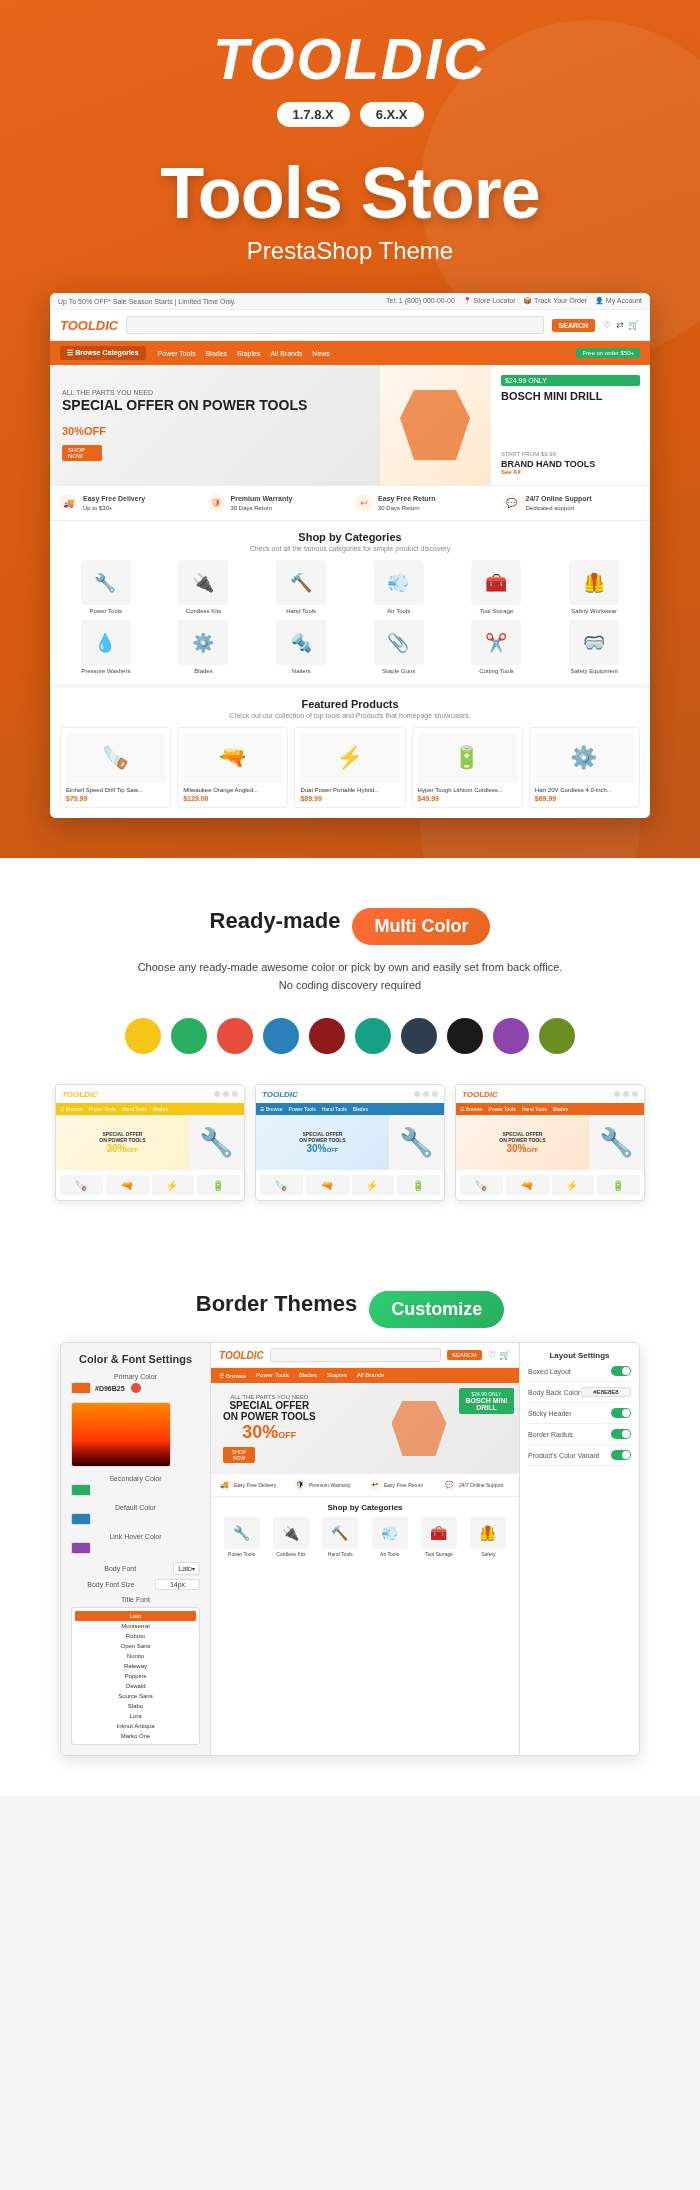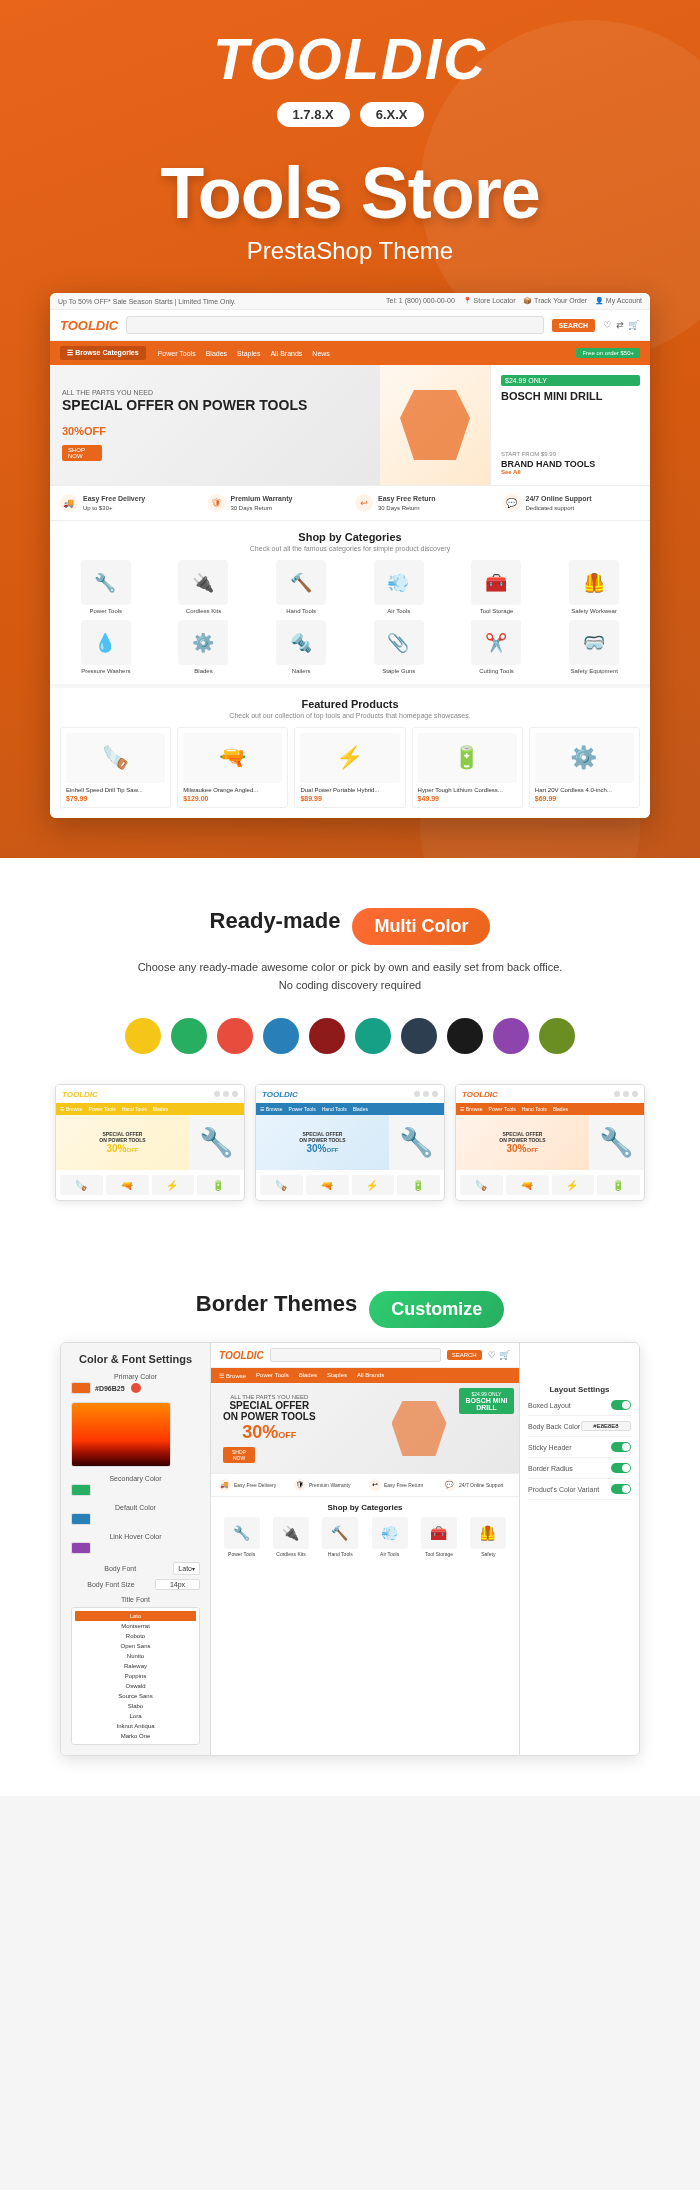--- a/index.html
+++ b/index.html
@@ -723,21 +723,21 @@
     .cust-cat-lbl { font-size: 5px; color: #444; }
 
     
     .cust-right-panel {
       width: 120px;
       background: #fff;
       border-left: 1px solid #ddd;
       padding: 8px;
       flex-shrink: 0;
     }
-    .cust-right-title { font-size: 8px; font-weight: 700; color: #333; margin-bottom: 6px; margin-top: 34px; }
+    .cust-right-title { font-size: 8px; font-weight: 700; color: #333; margin-bottom: 6px; }
     .cust-right-row {
       display: flex;
       justify-content: space-between;
       align-items: center;
       margin-bottom: 5px;
       padding-bottom: 5px;
       border-bottom: 1px solid #f0f0f0;
     }
     .cust-right-label { font-size: 7px; color: #555; }
     .cust-toggle {

